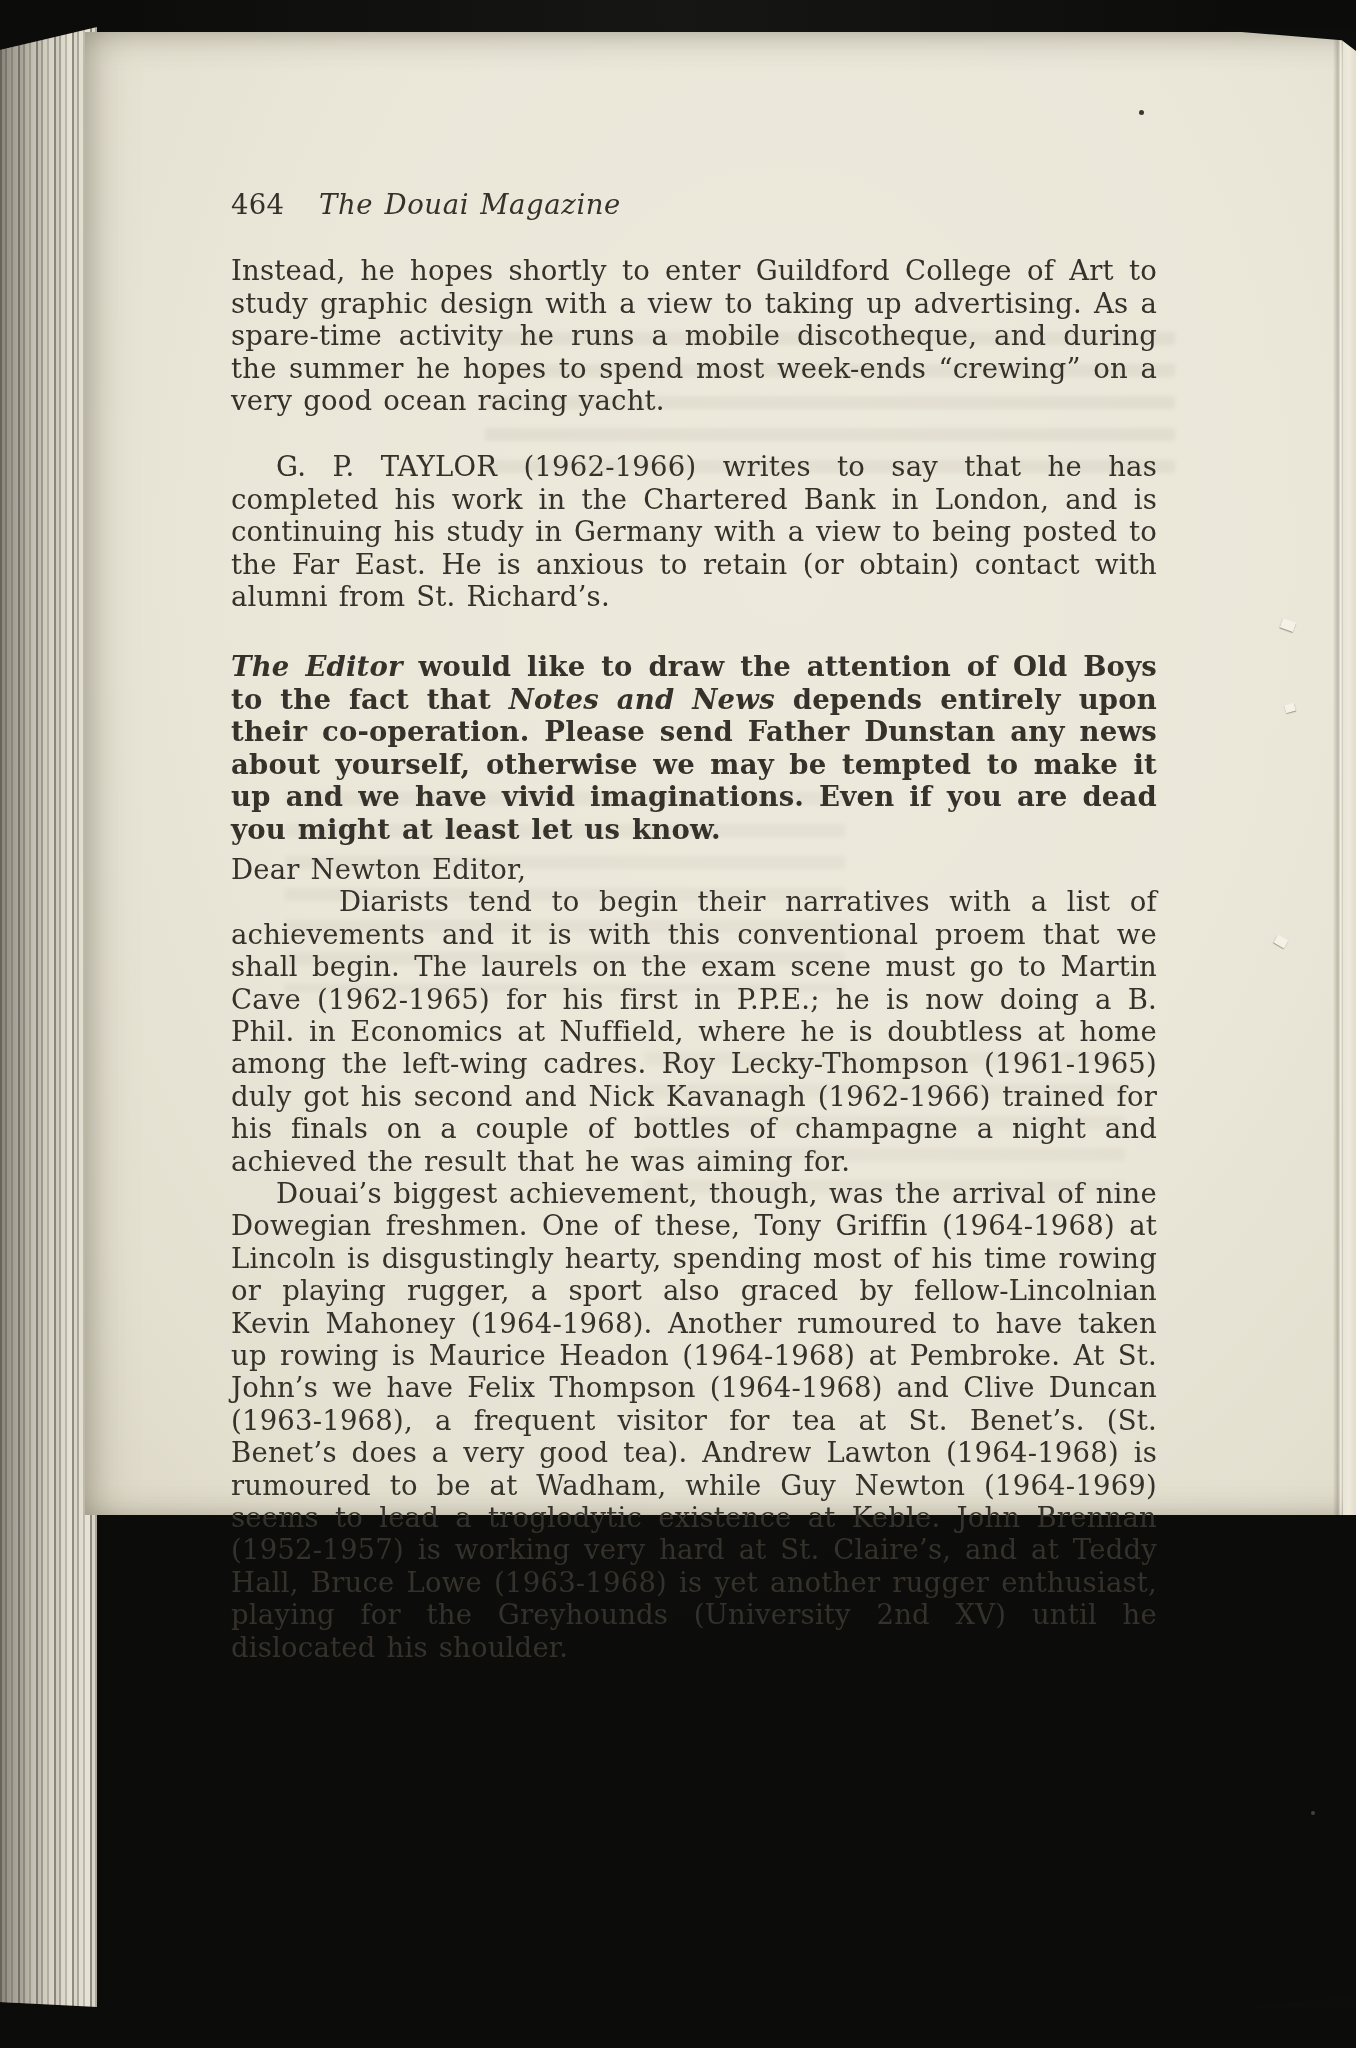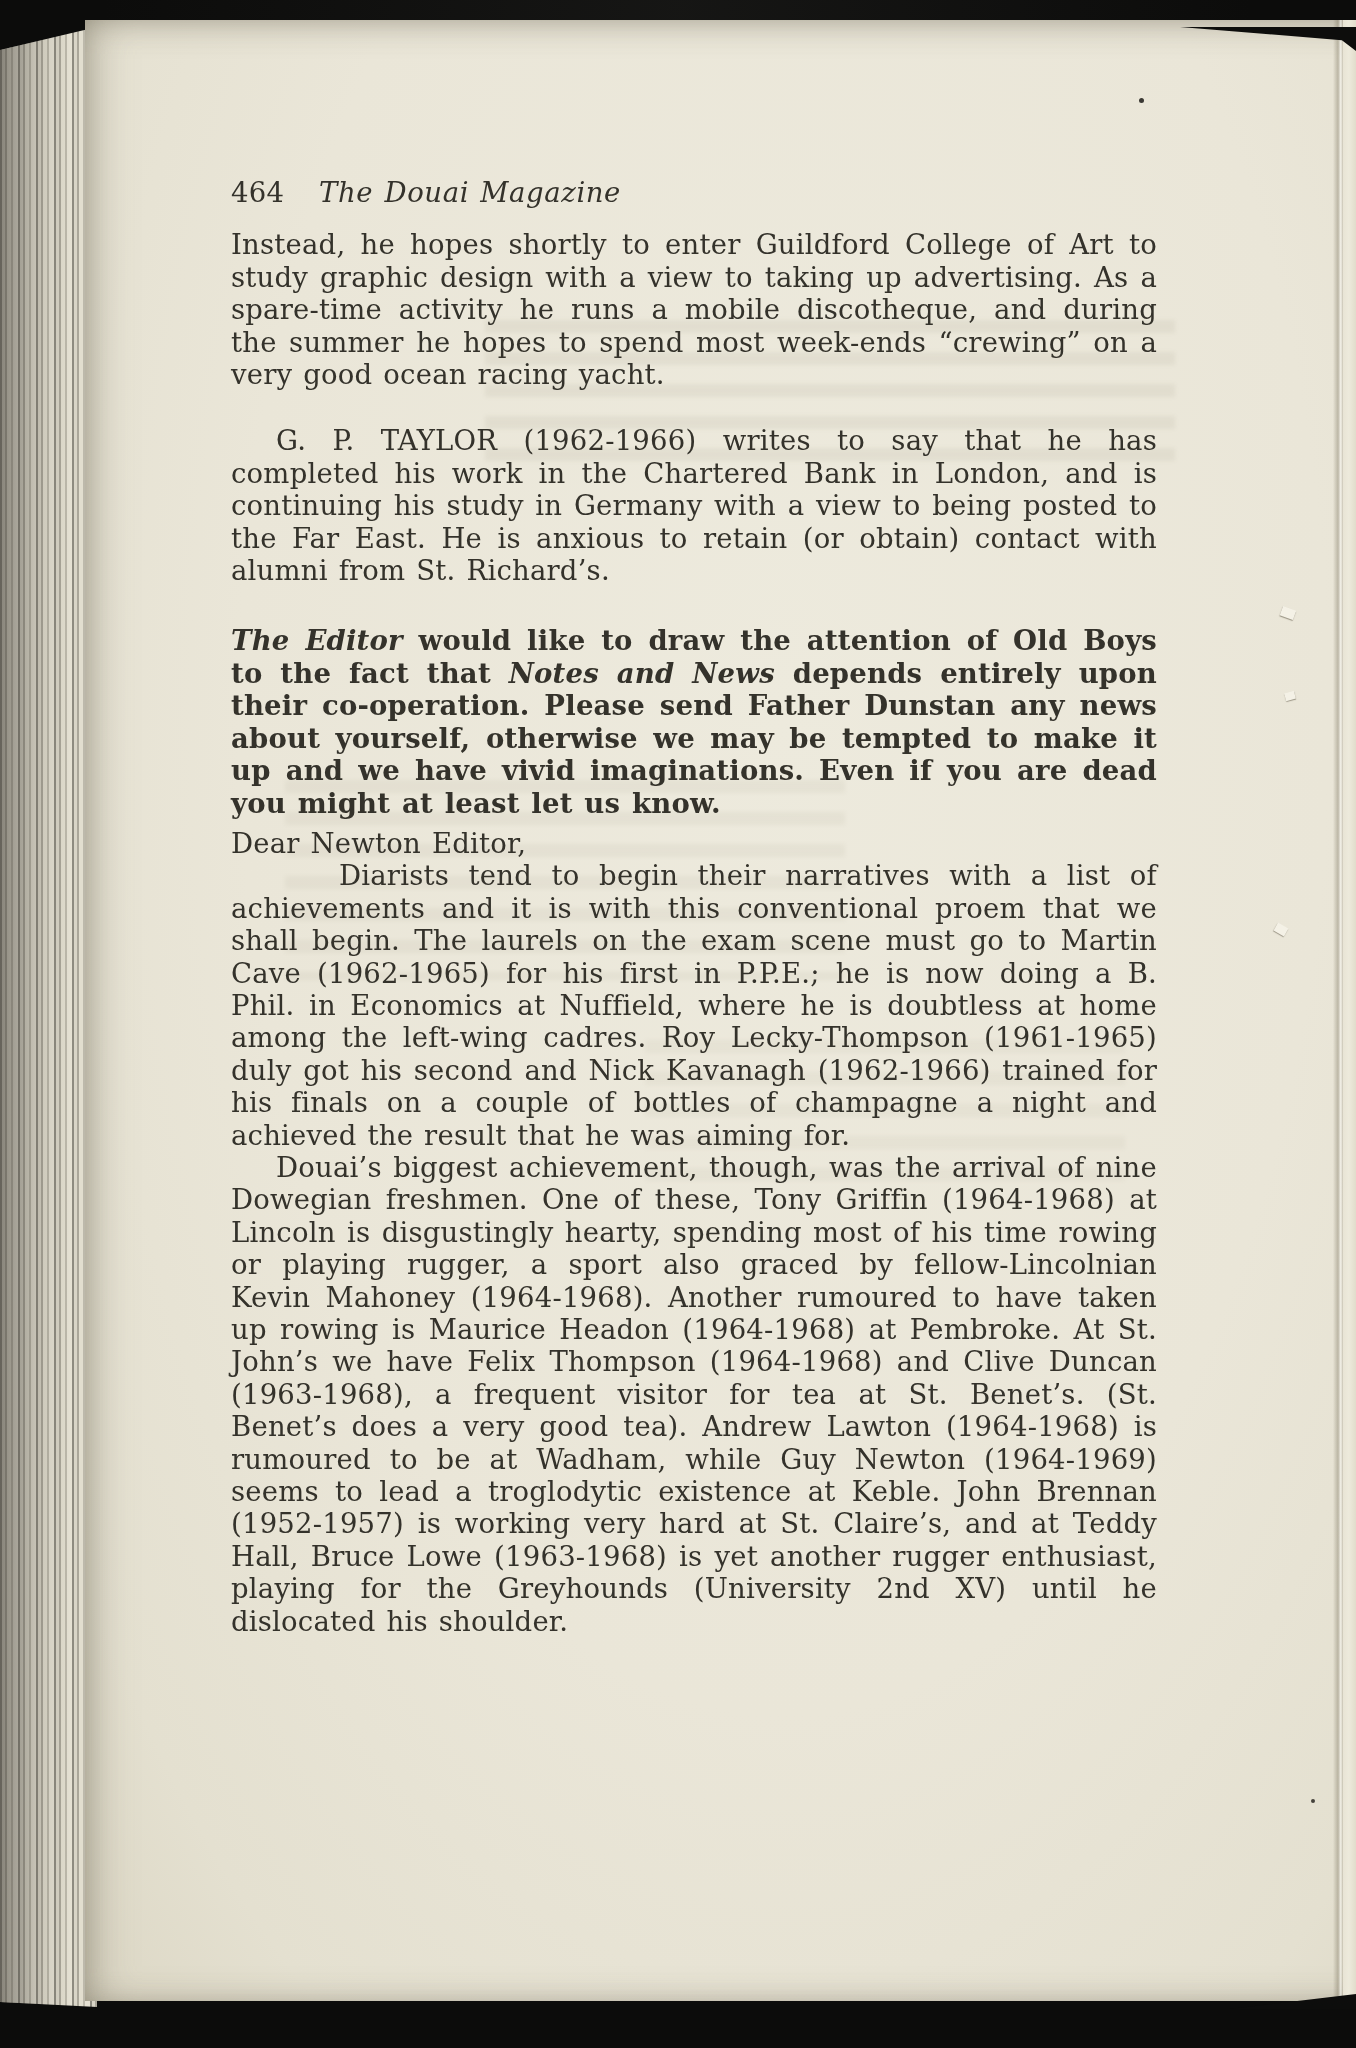--- a/index.html
+++ b/index.html
@@ -20,21 +20,21 @@
     position:absolute;left:0;top:0;width:97px;height:2048px;
     clip-path:polygon(0 50px, 97px 27px, 97px 2007px, 0 2002px);
     background:
       linear-gradient(90deg, rgba(70,67,60,0.55) 0, rgba(70,67,60,0.12) 45%, rgba(70,67,60,0) 75%),
       repeating-linear-gradient(90deg,
         #8e8b80 0 2px, #d9d5c7 2px 5px, #aba79a 5px 7px,
         #e2decf 7px 11px, #bdb9ab 11px 13px, #e6e2d4 13px 18px);
   }
   
   .book-page{
-    position:absolute;left:85px;top:20px;width:1271px;height:1981px;
+    position:absolute;left:85px;top:32px;width:1271px;height:1483px;
     background:
       radial-gradient(ellipse at 55% 35%, #edeadd 0%, #eae6d8 55%, #e4e0d0 85%, #dcd7c5 100%);
     box-shadow:
       inset 22px 0 46px -20px rgba(112,106,88,0.55),
       inset 0 16px 34px -18px rgba(112,106,88,0.50),
       inset 0 -14px 30px -18px rgba(112,106,88,0.35);
   }
   
   .gutter-crease{
     position:absolute;top:0;left:1248px;width:10px;height:100%;
@@ -80,21 +80,21 @@
     position:absolute;left:146px;top:0;width:926px;
     color:#34322b;font-size:27.5px;line-height:32.4px;
     text-align:justify;letter-spacing:0.2px;word-spacing:2px;
   }
   .page-header{margin-top:156px;text-align:left;}
   .page-number{display:inline-block;margin-right:24px;}
   .running-title{font-style:italic;letter-spacing:0.6px;}
   .para{margin:0;}
   .indent{text-indent:45px;}
   .indent-deep{text-indent:108px;}
-  .gap-after-header{margin-top:20px;}
+  .gap-after-header{margin-top:34px;}
   .gap-para{margin-top:34px;}
   .gap-para-lg{margin-top:38px;font-weight:bold;}
   .italic{font-style:italic;}
   .section-heading{
     margin-top:58px;text-align:center;font-weight:bold;font-size:28px;
     letter-spacing:2.5px;word-spacing:16px;color:#2e2c26;
   }
   .salutation{margin-top:8px;text-align:left;}
 </style>
 </head>

